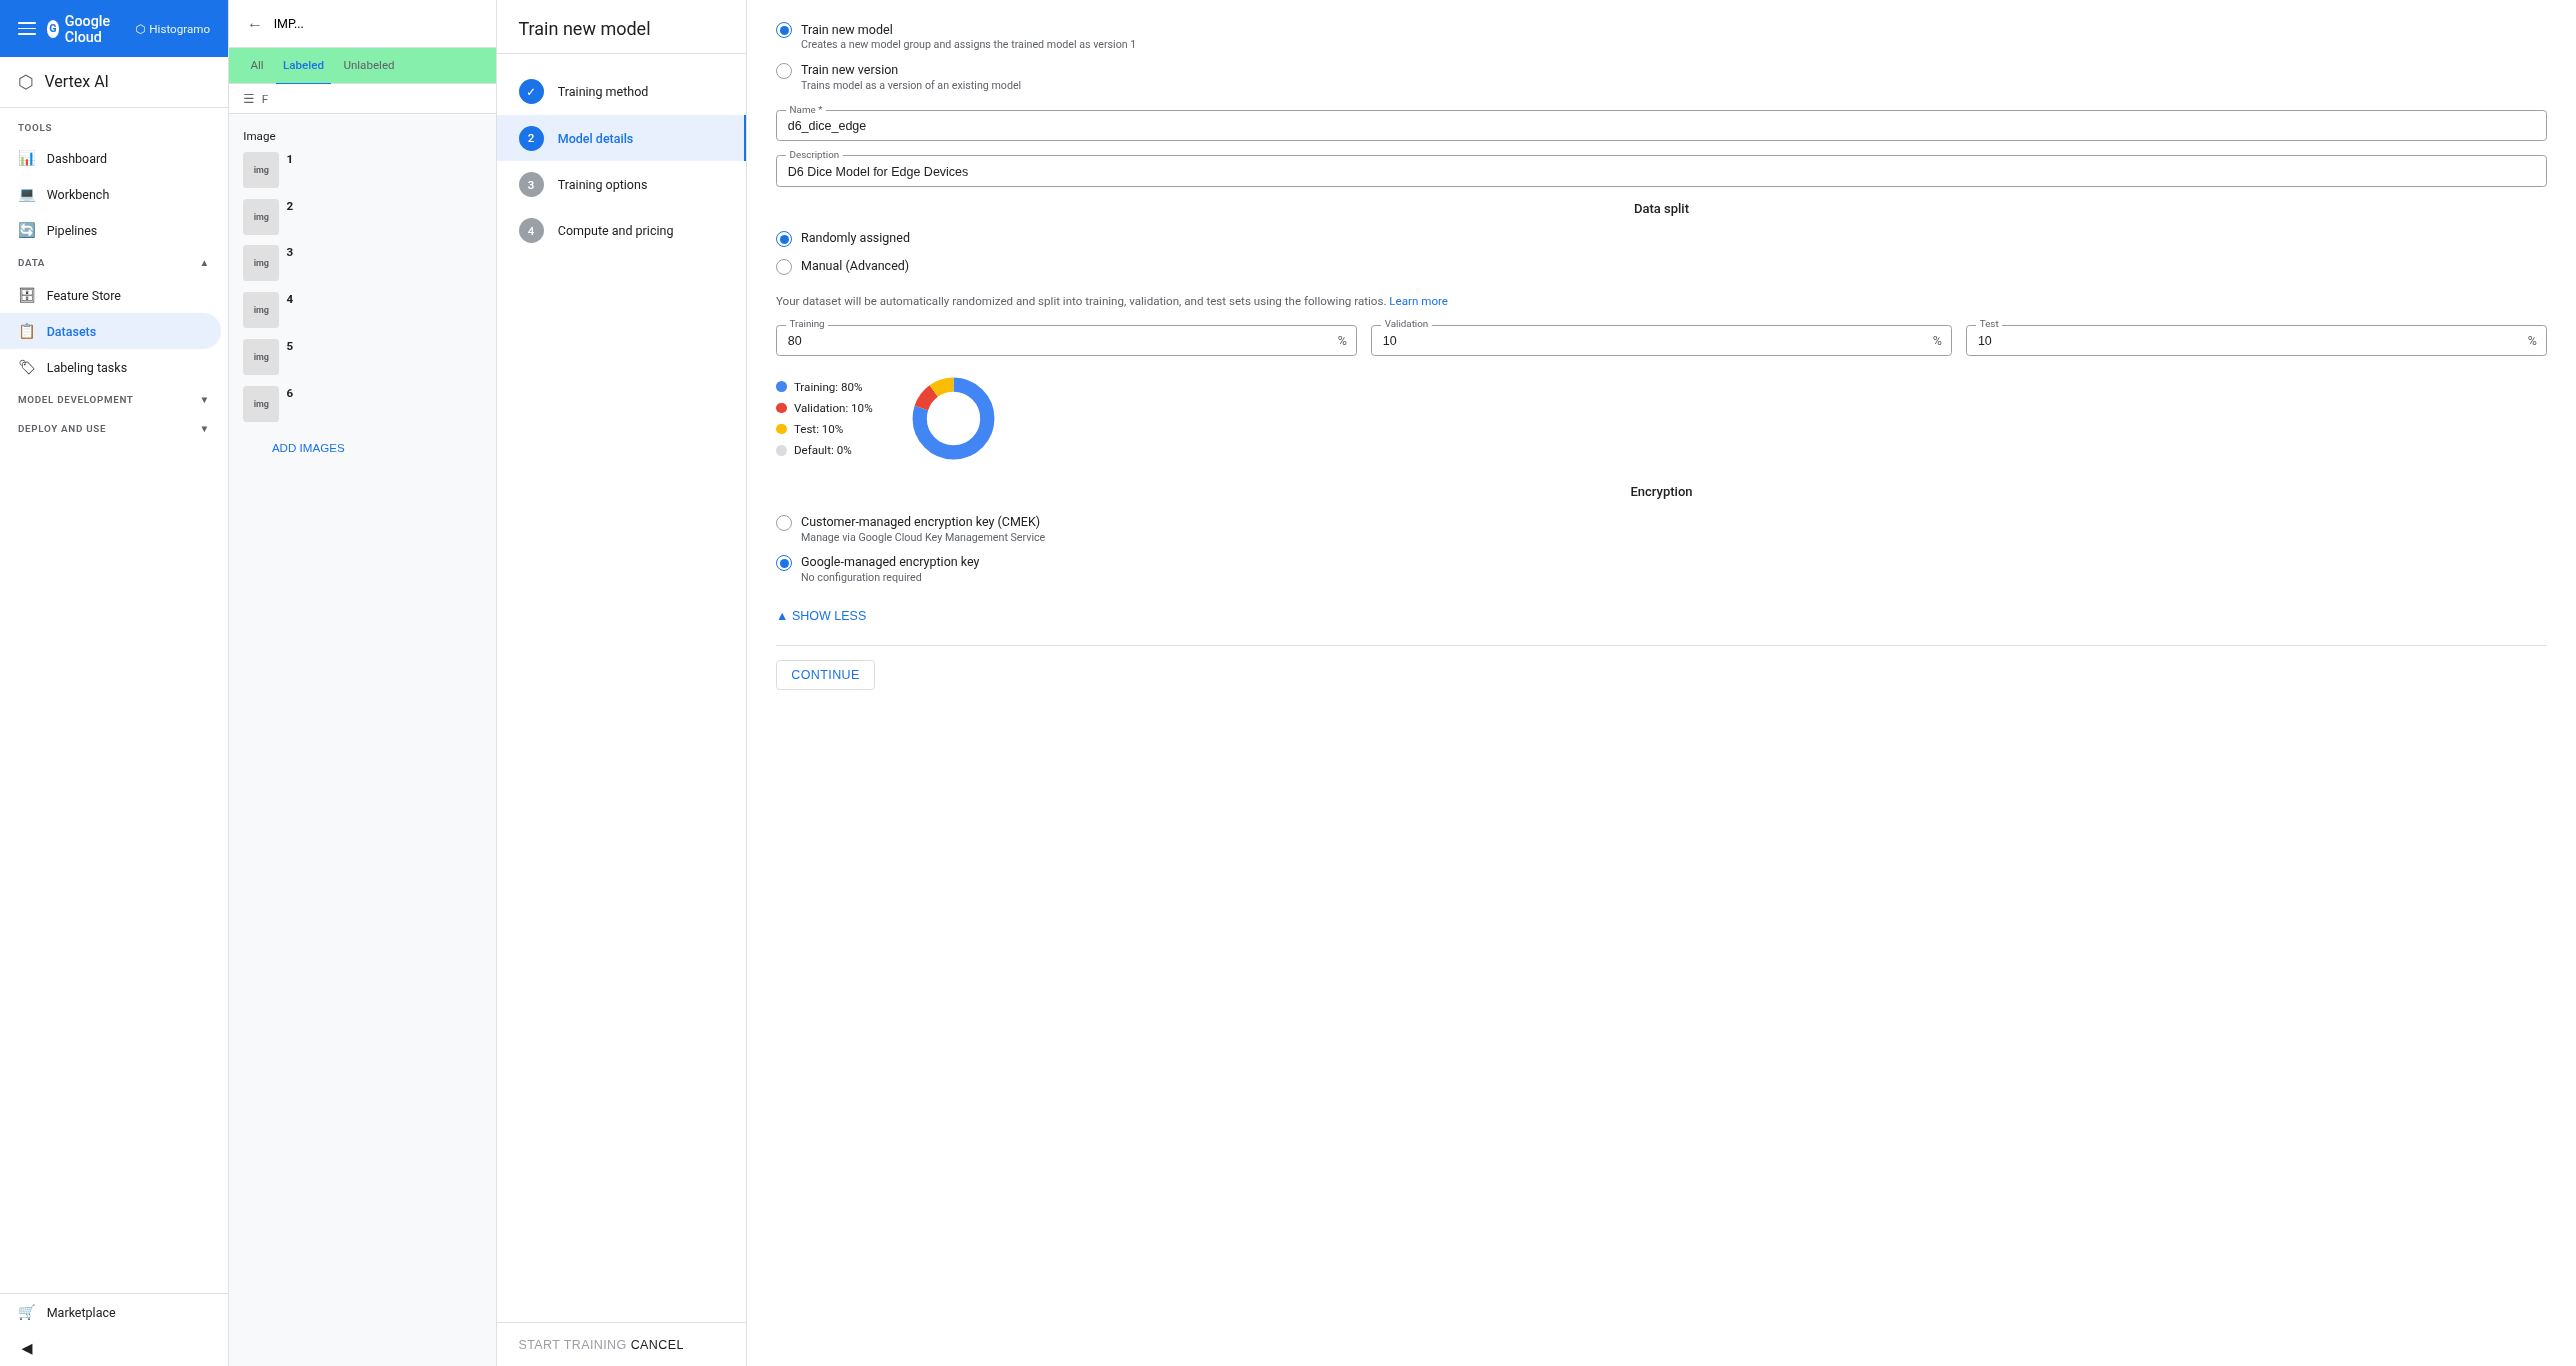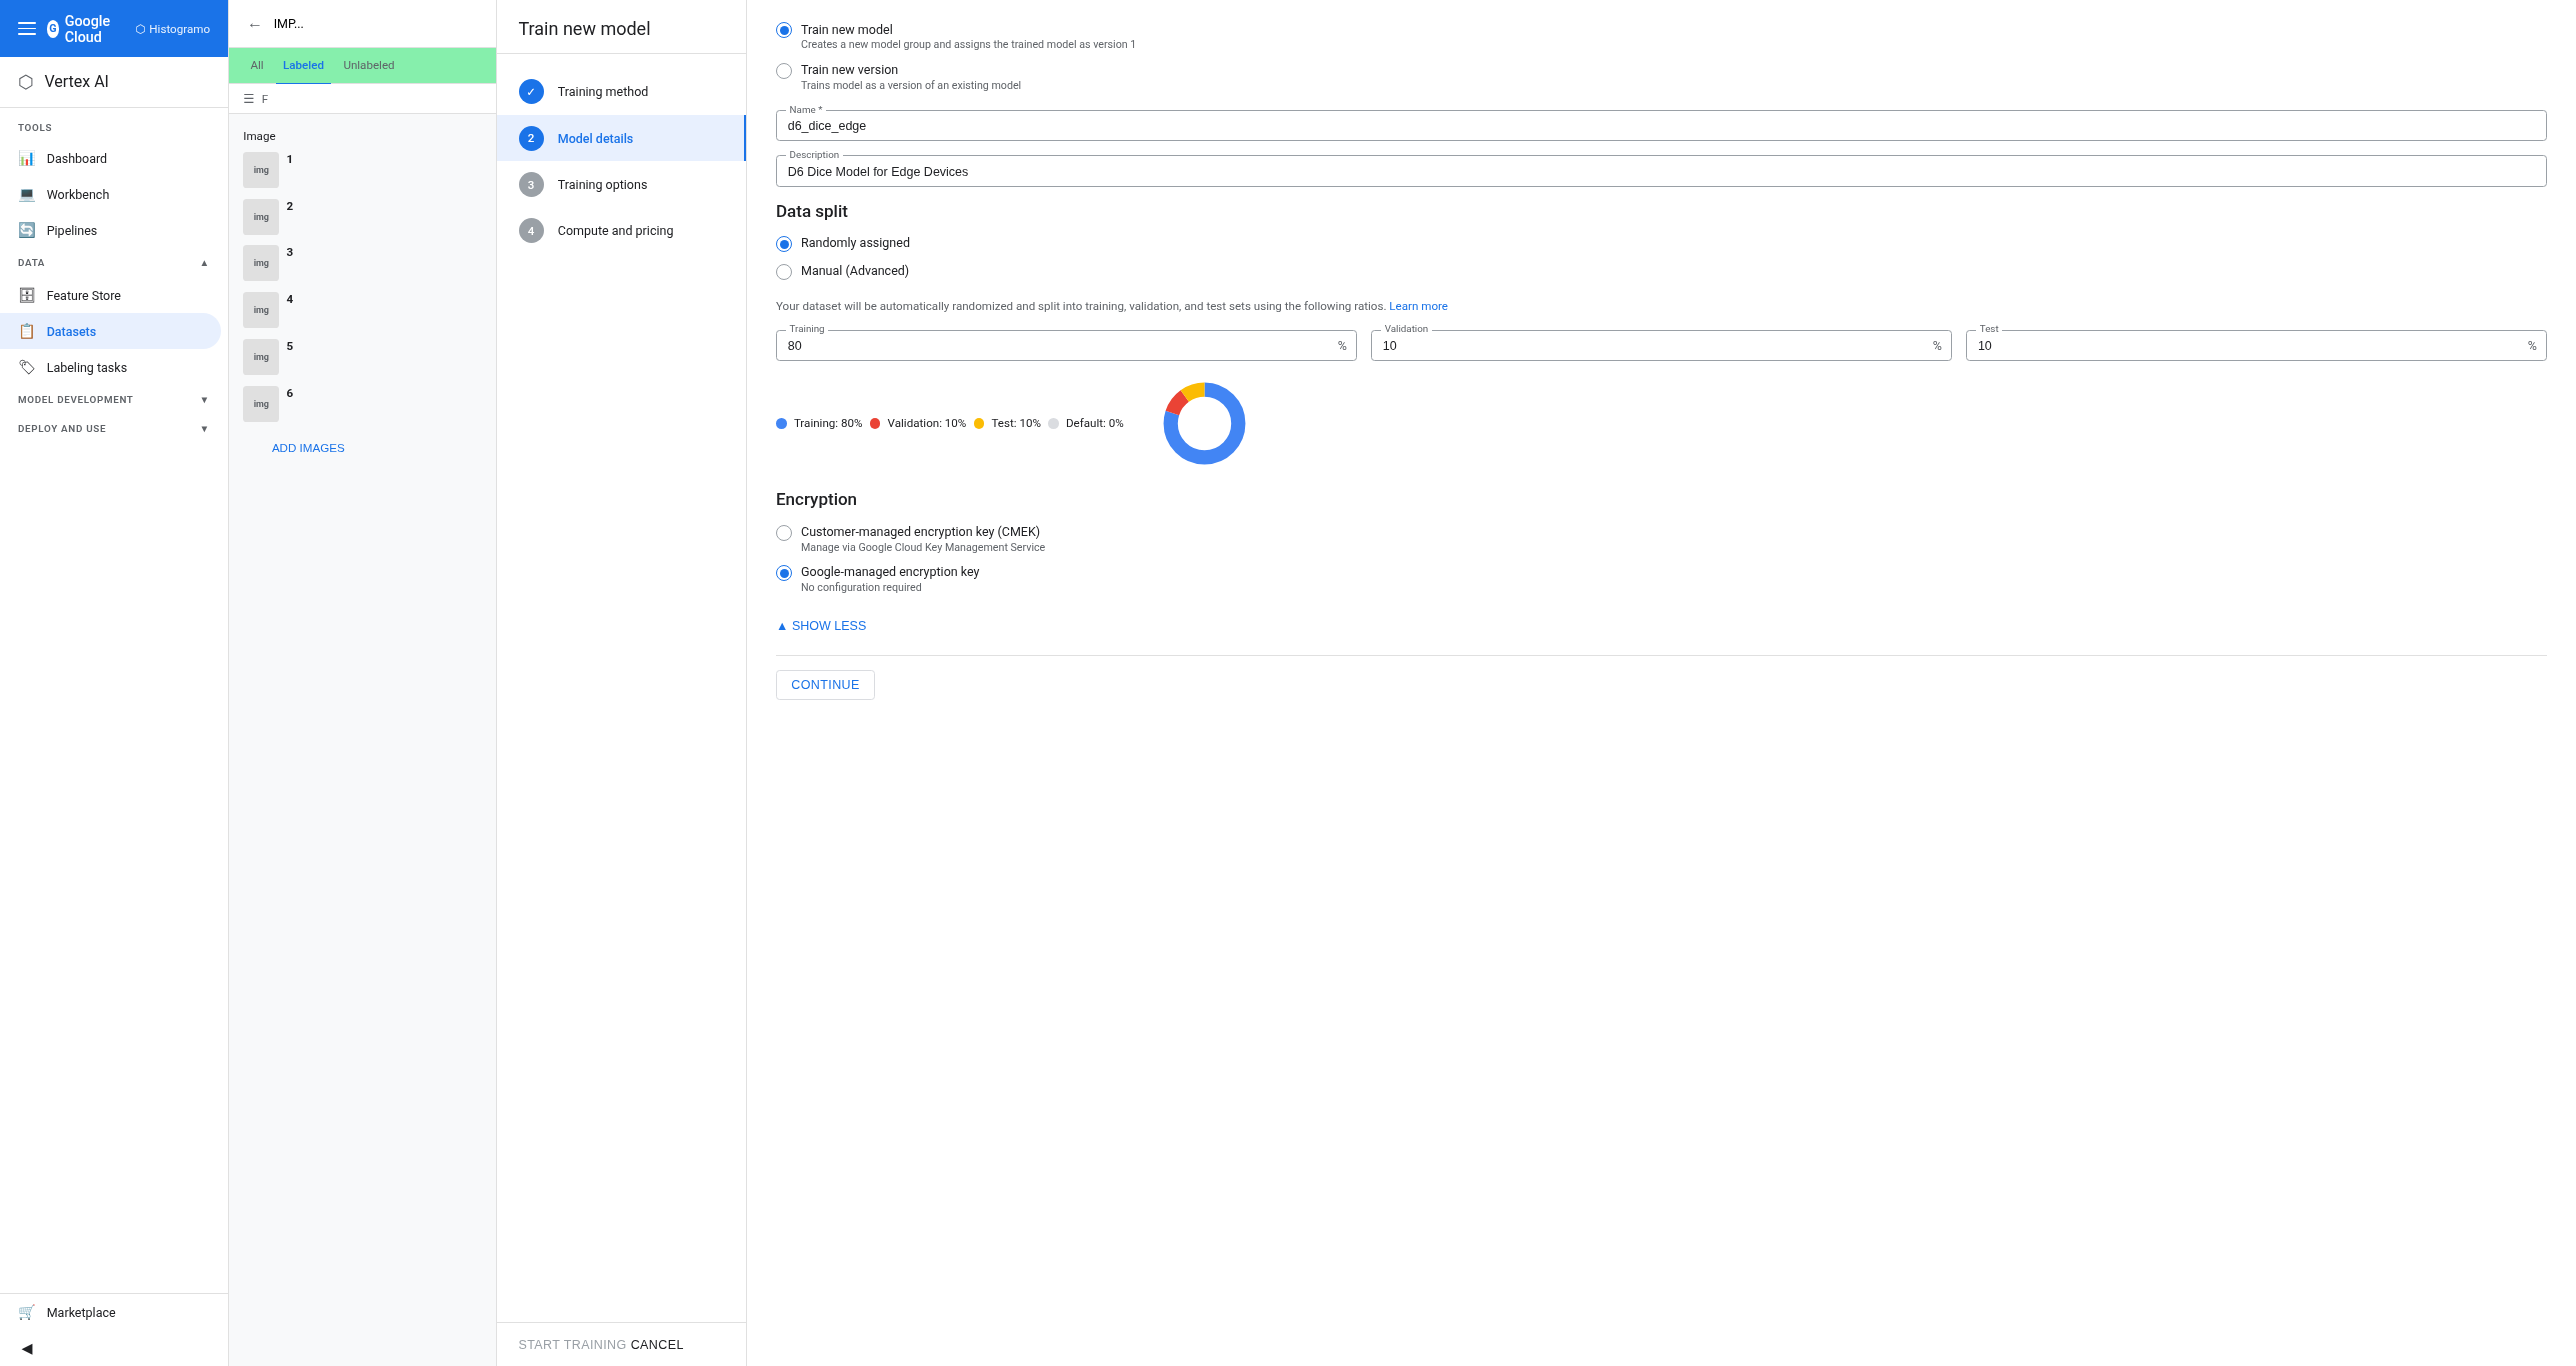--- a/index.html
+++ b/index.html
@@ -266,24 +266,25 @@
       font-size: 12.5px;
       color: #202124;
       border: none;
       outline: none;
       width: 100%;
       background: transparent;
     }
 
     
     .section-title {
-      font-size: 17px;
+      font-size: 13px;
       font-weight: 500;
       color: #202124;
       margin-bottom: 14.3px;
+      text-align: center;
     }
 
     
     .split-inputs {
       display: flex;
       gap: 14.3px;
       margin-bottom: 18px;
       align-items: center;
     }
     .split-field {
@@ -314,21 +315,21 @@
       position: absolute;
       right: 9px;
       top: 50%;
       transform: translateY(-50%);
       font-size: 12.5px;
       color: #5f6368;
     }
 
     
     .chart-section { display: flex; align-items: center; gap: 36px; margin-bottom: 21.5px; }
-    .legend { display: flex; flex-direction: row; gap: 7.2px; }
+    .legend { display: flex; flex-direction: column; gap: 7.2px; }
     .legend-item { display: flex; align-items: center; gap: 7.2px; font-size: 11.6px; color: #202124; }
     .legend-dot { width: 10.7px; height: 10.7px; border-radius: 50%; }
 
     
     .donut-chart { position: relative; width: 89px; height: 89px; flex-shrink: 0; }
     .donut-chart svg { transform: rotate(-90deg); }
 
     
     .encryption-section { margin-top: 7.2px; }
 

